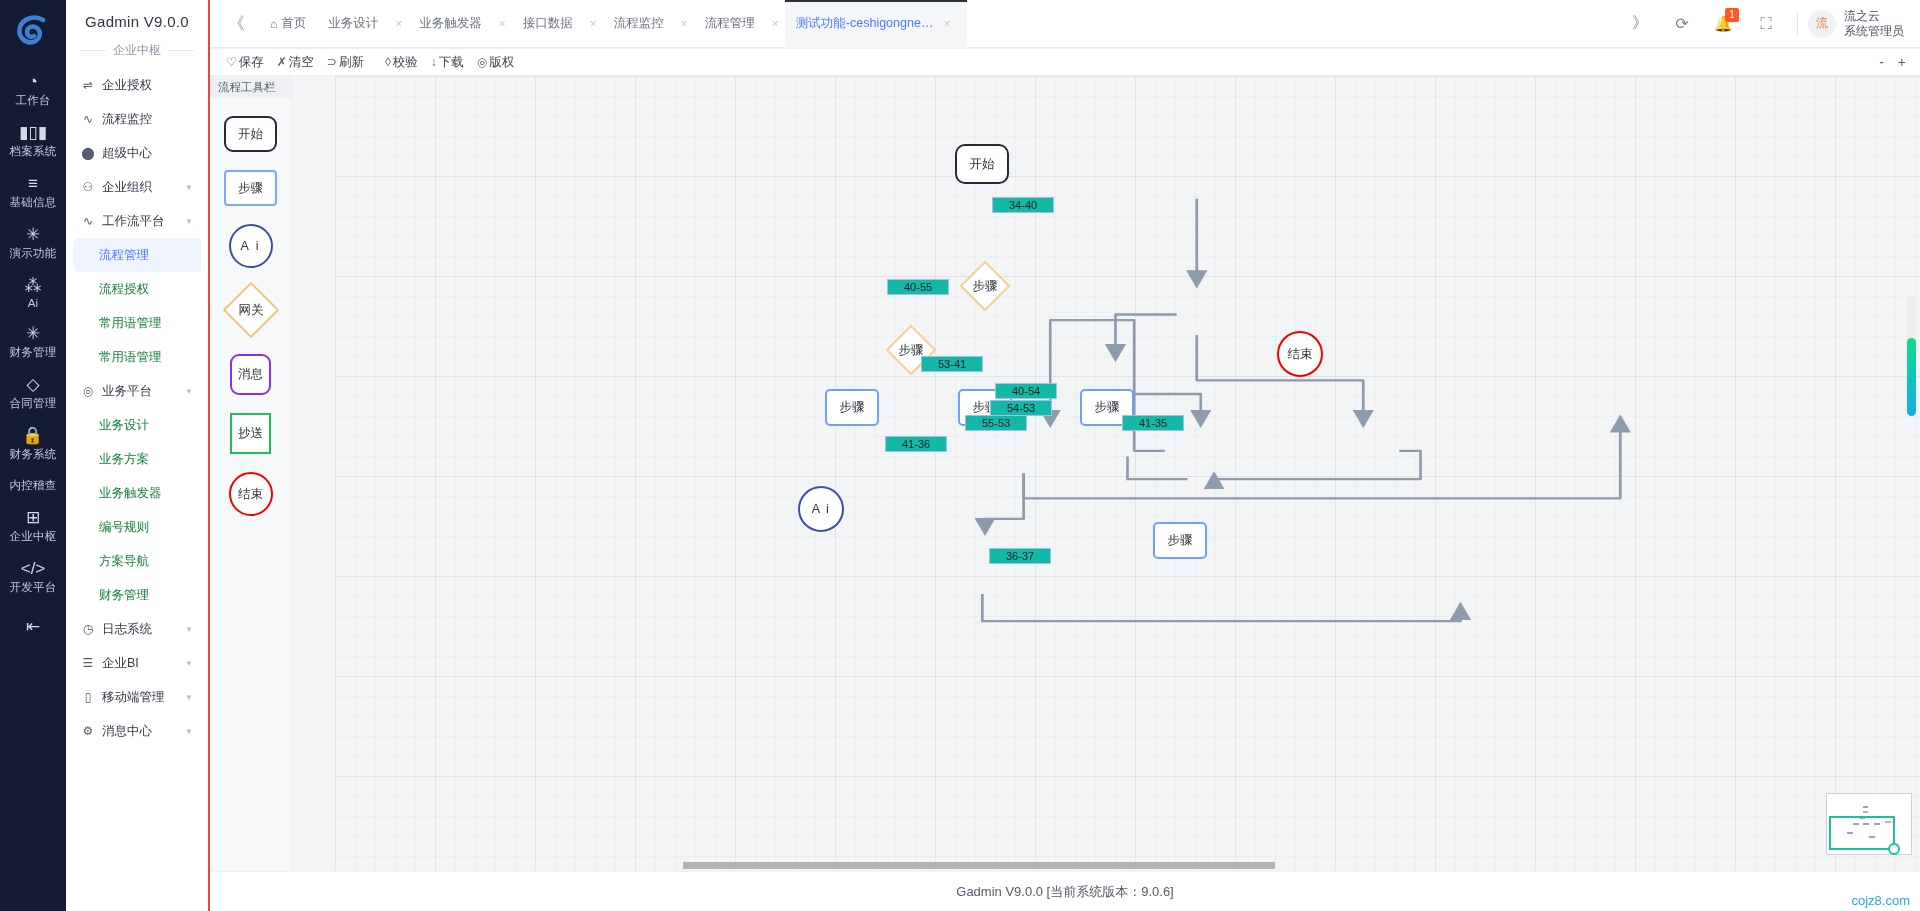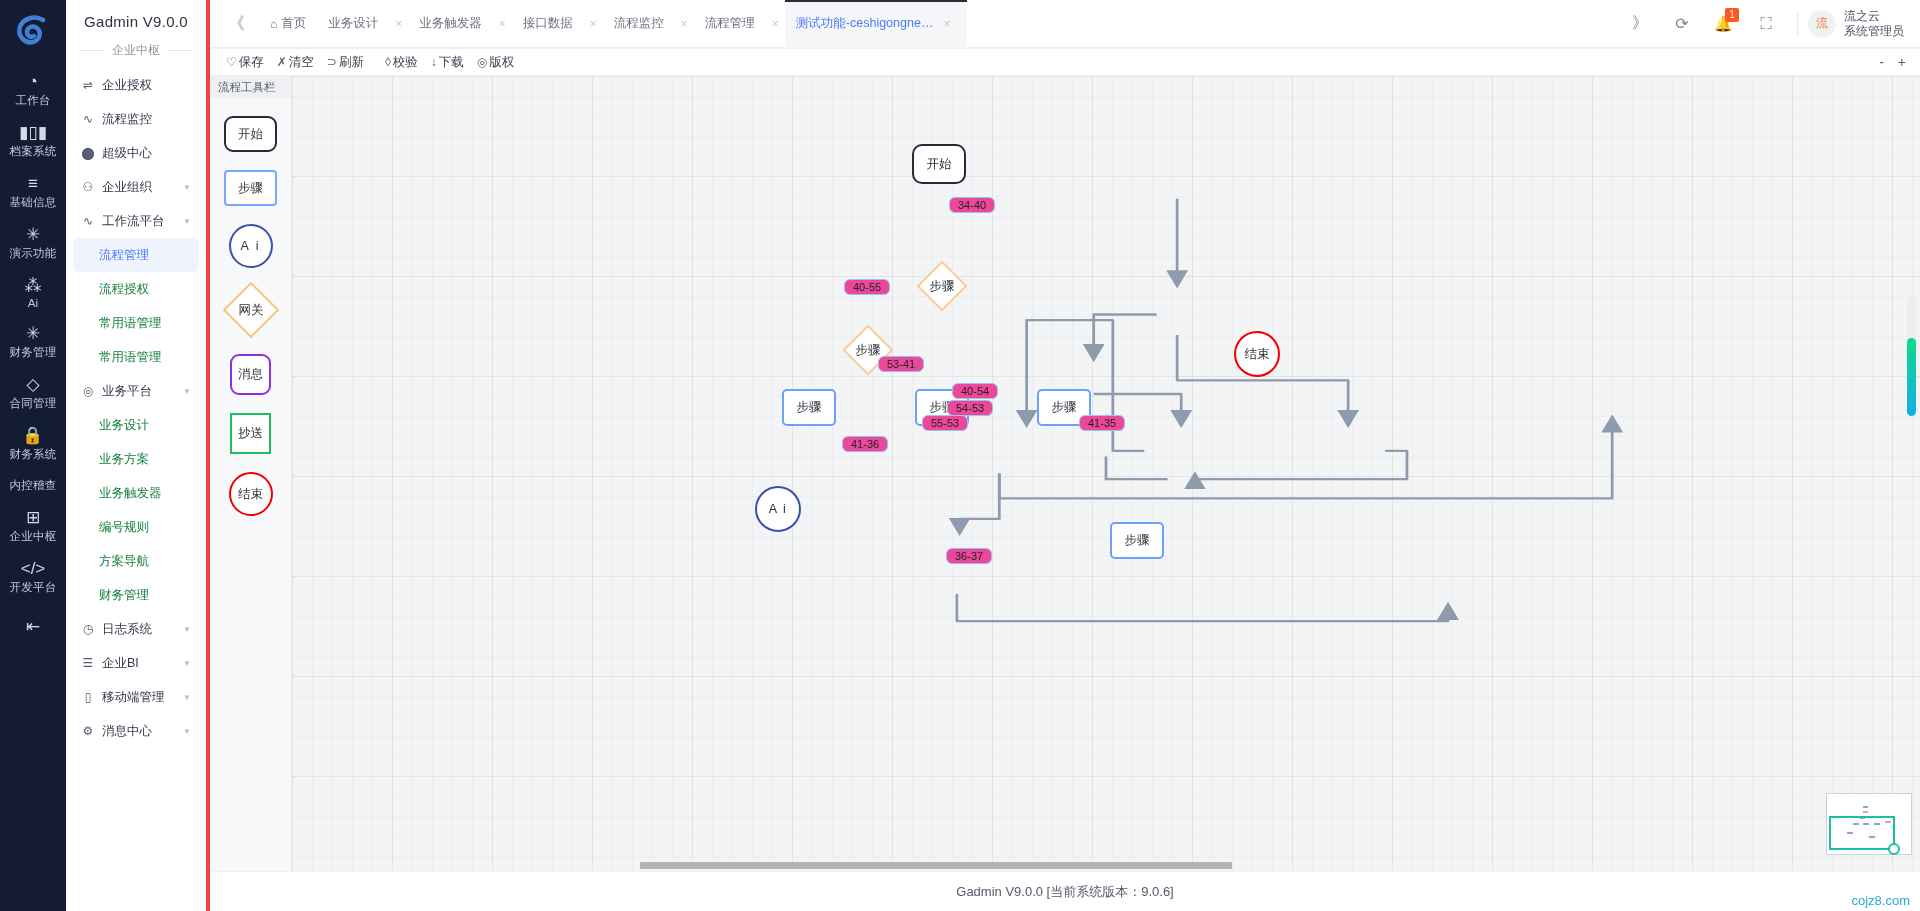--- a/index.html
+++ b/index.html
@@ -23,21 +23,21 @@
     width:66px; padding:9px 0 7px; display:flex; flex-direction:column;
     align-items:center; gap:3px; cursor:pointer;
   }
   .rail-item .ic { font-size:17px; line-height:17px; color:#d4d9e6; }
   .rail-item .tx { font-size:11.5px; color:#c3cade; letter-spacing:.2px; white-space:nowrap; }
   .rail-collapse { margin-top:14px; font-size:17px; color:#d4d9e6; cursor:pointer;}
 
   
   .side {
     width:144px; flex:0 0 144px; height:911px; background:#fff;
-    border-right:4px solid #ef4444; overflow:hidden; position:relative;
+    border-right:2px solid #ef4444; overflow:hidden; position:relative;
   }
   .side-title { text-align:center; font-size:15px; color:#2e3445; padding:13px 0 10px; letter-spacing:.3px;}
   .side-sub {
     display:flex; align-items:center; justify-content:center; gap:7px;
     font-size:12px; color:#8f96a5; padding:2px 0 9px;
   }
   .side-sub .ln { height:1px; background:#e3e7ee; width:26px; }
   .menu { padding:0 7px; }
   .m-row {
     display:flex; align-items:center; gap:7px; height:34px;
@@ -84,21 +84,21 @@
   .ptools {
     height:28px; border-top:1px solid #eef0f3; border-bottom:1px solid #eef0f3;
     display:flex; align-items:center; padding-left:16px; gap:13px; font-size:12.5px; color:#3b4150;
     position:relative;
   }
   .ptool { display:flex; align-items:center; gap:2px; cursor:pointer; }
   .ptool .pi { font-size:12px; color:#555c6c; }
   .zoomctl { position:absolute; right:14px; display:flex; align-items:center; gap:14px; color:#555c6c; font-size:14px;}
 
   
-  .ws { flex:1; display:flex; position:relative; min-height:0; background:#f3f4f6;}
+  .ws { flex:1; display:flex; position:relative; min-height:0; background:#f3f4f6;gap:43px;}
   .palette {
     width:82px; flex:0 0 82px; background:#f7f8fa; border-right:1px solid #e9ebef;
     display:flex; flex-direction:column; align-items:center; position:relative;
   }
   .palette-hd {
     width:100%; height:22px; background:#eef0f3; color:#5d6475; font-size:11.5px;
     display:flex; align-items:center; padding-left:8px;
   }
   .pn { margin-top:18px; display:flex; align-items:center; justify-content:center; font-size:12.5px; color:#333; background:#fff; cursor:grab;}
   .pn-start { width:53px; height:36px; border:2px solid #262b38; border-radius:9px; }
@@ -122,22 +122,22 @@
   }
   .fc { position:absolute; inset:0; }
   .node { position:absolute; display:flex; align-items:center; justify-content:center; background:#fff; font-size:12.5px; color:#2a2f3a; z-index:3;}
   .n-start { width:54px; height:40px; border:2px solid #262b38; border-radius:10px; }
   .n-step  { width:54px; height:37px; border:2px solid #6fa0f5; border-radius:5px; }
   .n-gw    { width:36px; height:36px; border:2px solid #f6cd92; transform:rotate(45deg); }
   .n-gw span{ transform:rotate(-45deg); white-space:nowrap;}
   .n-ai    { width:46px; height:46px; border:2px solid #3b4fa8; border-radius:50%; letter-spacing:1.5px;}
   .n-end   { width:46px; height:46px; border:2px solid #f40000; border-radius:50%; }
   .elabel {
-    position:absolute; background:#ec4899; border:1px solid #9dc0f0; border-radius:6px;
-    font-size:11px; color:#222; padding:0 8px; line-height:14px; z-index:4; white-space:nowrap;
+    position:absolute; background:#14b8a6; border:1px solid #9dc0f0; border-radius:0;
+    font-size:11px; color:#222; padding:0 16px; line-height:14px; z-index:4; white-space:nowrap;
   }
 
   
   .minimap {
     position:absolute; right:8px; bottom:16px; width:86px; height:62px;
     background:#fff; border:1px solid #cdd1d8; z-index:8;
   }
   .mm-view { position:absolute; left:2px; top:22px; width:66px; height:34px; border:2.5px solid #1bbfa6; }
   .mm-handle { position:absolute; right:-7px; bottom:-7px; width:12px; height:12px; border:2.5px solid #1bbfa6; border-radius:50%; background:#fff;}
   .mm-dots { position:absolute; left:20px; top:12px; width:48px; height:36px;}

